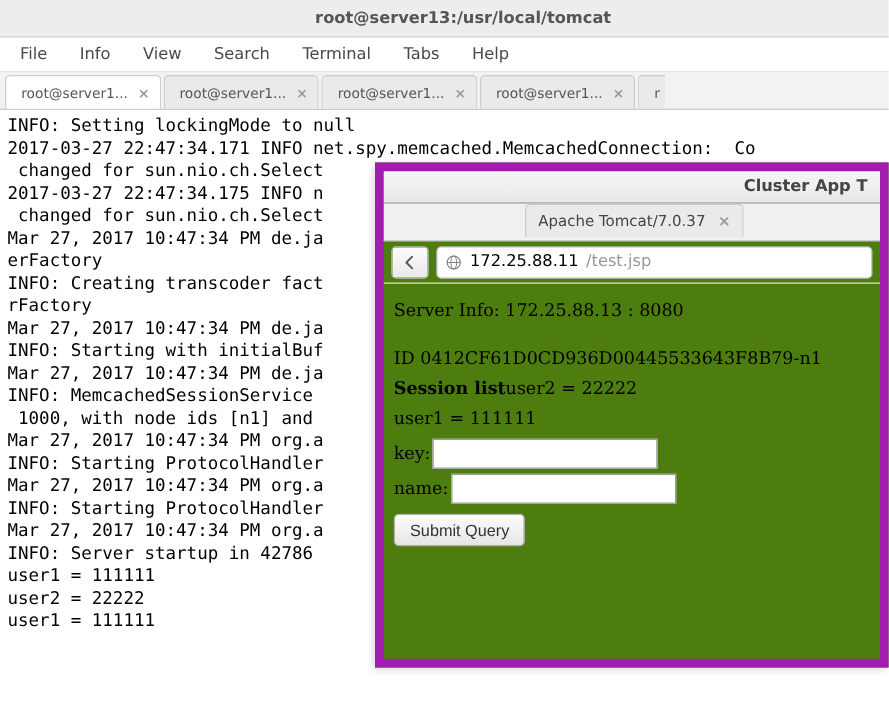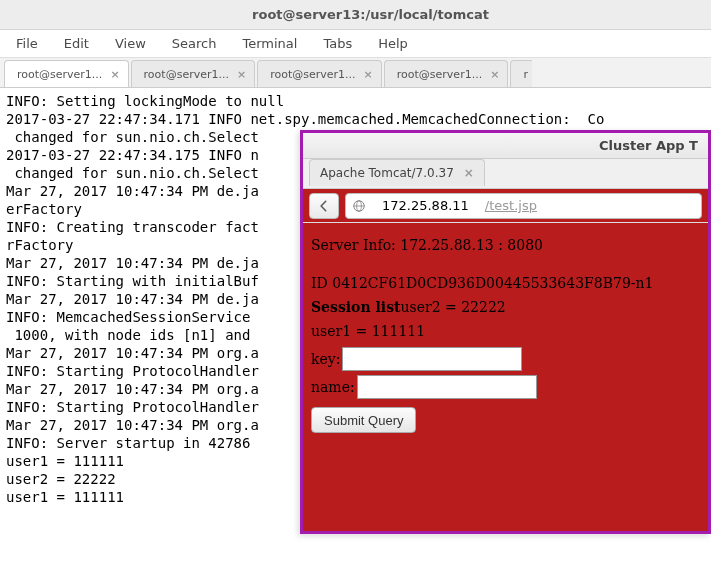--- a/index.html
+++ b/index.html
@@ -7,50 +7,50 @@
 .titlebar { height: 30px; background: #ededed; border-bottom: 1px solid #d4d4d4; display: flex; align-items: center; justify-content: center; font-weight: bold; color: #555; padding-left: 30px; }
 .menubar { height: 28px; display: flex; align-items: center; padding: 0 6px; gap: 6px; border-bottom: 1px solid #e0e0e0; }
 .menubar span { padding: 4px 10px; color: #4a4a4a; cursor: pointer; }
 .tabs { height: 30px; display: flex; align-items: flex-end; background: #f2f2f2; border-bottom: 1px solid #ccc; padding-left: 4px; gap: 2px; }
 .tab { display: flex; align-items: center; height: 27px; padding: 0 8px 0 12px; background: #fff; border: 1px solid #ccc; border-bottom: none; border-radius: 4px 4px 0 0; font-size: 11px; color: #555; max-width: 170px; cursor: pointer; justify-content: space-between; }
 .tab.inactive { background: #eaeaea; }
 .tab .tlabel { white-space: nowrap; overflow: hidden; text-overflow: ellipsis; max-width: 110px; }
 .tab .close { margin-left: 8px; color: #999; font-weight: bold; cursor: pointer; }
 .tab.last { border-radius: 4px 0 0 0; border-right: none; padding-right: 4px; }
 .terminal { position: absolute; left: 0; top: 88px; width: 711px; height: 475px; font-family: "DejaVu Sans Mono", monospace; font-size: 14px; line-height: 18px; white-space: pre; padding: 4px 6px; color: #000; background: #fff; overflow: hidden; }
-.browser { position: absolute; left: 300px; top: 130px; width: 411px; height: 404px; background: #b91c1c; border: 3px solid #a21caf; box-shadow: -2px 2px 6px rgba(0,0,0,0.15); }
+.browser { position: absolute; left: 300px; top: 130px; width: 411px; height: 404px; background: #4d7c0f; border: 7px solid #a21caf; box-shadow: -2px 2px 6px rgba(0,0,0,0.15); }
 .browser-title { height: 26px; background: linear-gradient(#f5f5f5,#e8e8e8); border-bottom: 1px solid #ccc; display: flex; align-items: center; justify-content: flex-end; font-weight: bold; color: #444; padding-right: 10px; font-size: 13px; }
-.browser-tabs { height: 30px; display: flex; align-items: flex-start; background: #f0f0f0; border-bottom: 1px solid #ccc; padding-left: 6px; }
+.browser-tabs { height: 30px; display: flex; align-items: center; background: #f0f0f0; border-bottom: 1px solid #ccc; padding-left: 6px; flex-direction: column; }
 .btab { display: flex; align-items: center; height: 27px; padding: 0 10px; border: 1px solid #ccc; border-bottom: none; border-radius: 4px 4px 0 0; font-size: 12px; color: #444; margin-right: 2px; cursor: pointer; }
 .btab.active { background: #fff; }
 .btab.inactive { background: #eaeaea; }
 .btab .close { margin-left: 10px; color: #999; font-weight: bold; cursor: pointer; }
 .addrbar { height: 34px; display: flex; align-items: center; padding: 4px 6px; gap: 6px; border-bottom: 1px solid #ddd; }
 .backbtn { width: 30px; height: 26px; border: 1px solid #bbb; border-radius: 4px; background: linear-gradient(#fcfcfc,#e9e9e9); display: flex; align-items: center; justify-content: center; cursor: pointer; }
 .backbtn svg { width: 14px; height: 14px; }
-.urlbox { flex: 1; height: 26px; border: 1px solid #bbb; border-radius: 4px; display: flex; align-items: center; padding: 0 6px; gap: 16px; font-size: 13px; color: #333; background: #fff; }
+.urlbox { flex: 1; height: 26px; border: 1px solid #bbb; border-radius: 4px; display: flex; align-items: center; padding: 0 6px; gap: 6px; font-size: 13px; color: #333; background: #fff; }
 .globe { width: 14px; height: 14px; flex-shrink: 0; }
 .urlhost { color: #000; }
-.urlpath { color: #999; text-decoration: underline; }
+.urlpath { color: #999; }
 .page { padding: 10px 8px; font-family: "DejaVu Serif", serif; font-size: 14px; line-height: 24px; color: #000; }
 .page .row { display: flex; align-items: center; gap: 2px; margin: 4px 0; }
 .page label { font-family: "DejaVu Serif", serif; }
 .page input[type=text] { height: 24px; width: 180px; border: 1px solid #999; padding: 0 4px; font-size: 13px; }
 .page button { height: 26px; padding: 0 12px; border: 1px solid #aaa; border-radius: 4px; background: linear-gradient(#fcfcfc,#e6e6e6); font-size: 13px; color: #333; cursor: pointer; margin-top: 4px; }
 </style>
 </head>
 <body>
 
 <div class="titlebar">
   <span>root@server13:/usr/local/tomcat</span>
 </div>
 
 <div class="menubar">
   <span>File</span>
-  <span>Edit</span>
+  <span>Info</span>
   <span>View</span>
   <span>Search</span>
   <span>Terminal</span>
   <span>Tabs</span>
   <span>Help</span>
 </div>
 
 <div class="tabs">
   <div class="tab">
     <span class="tlabel">root@server1...</span>

